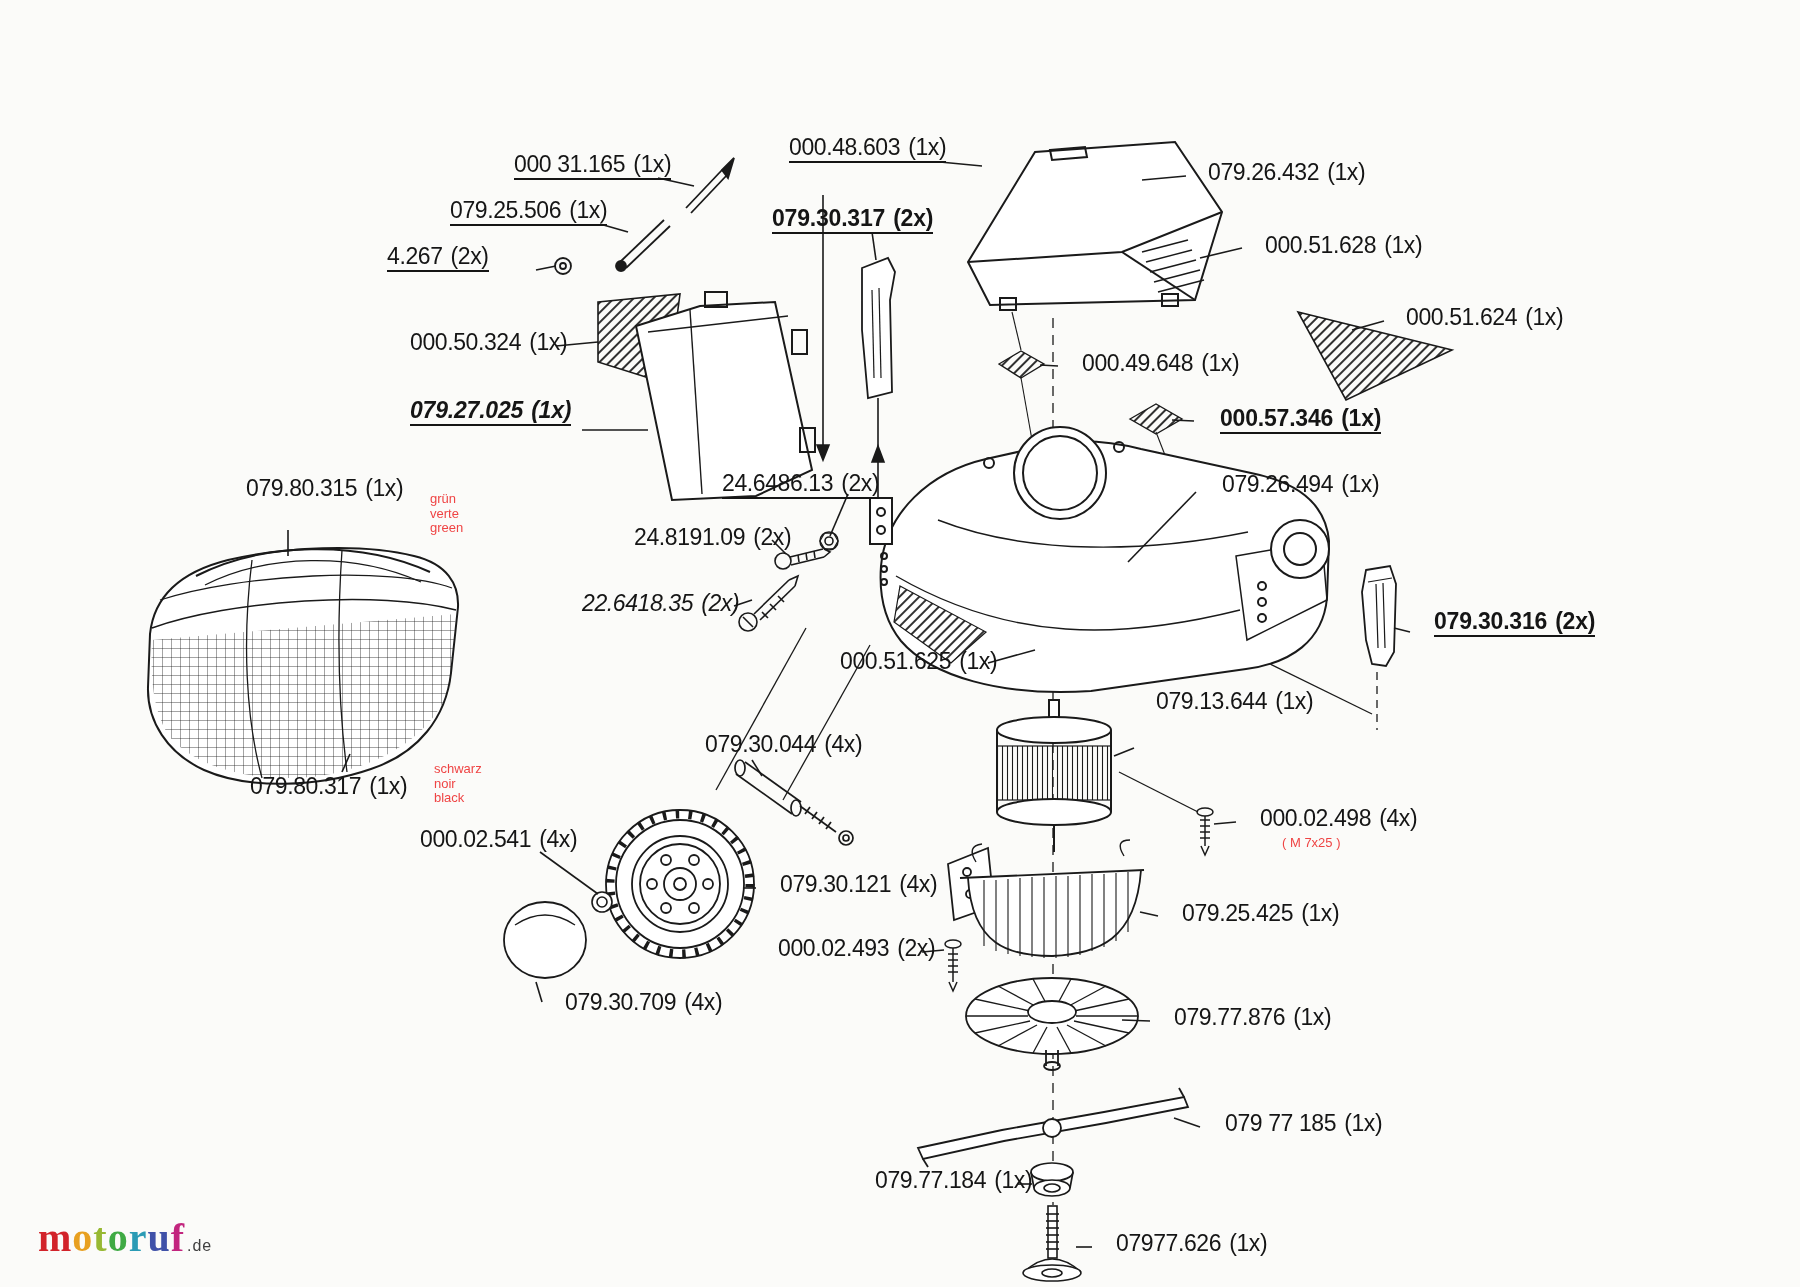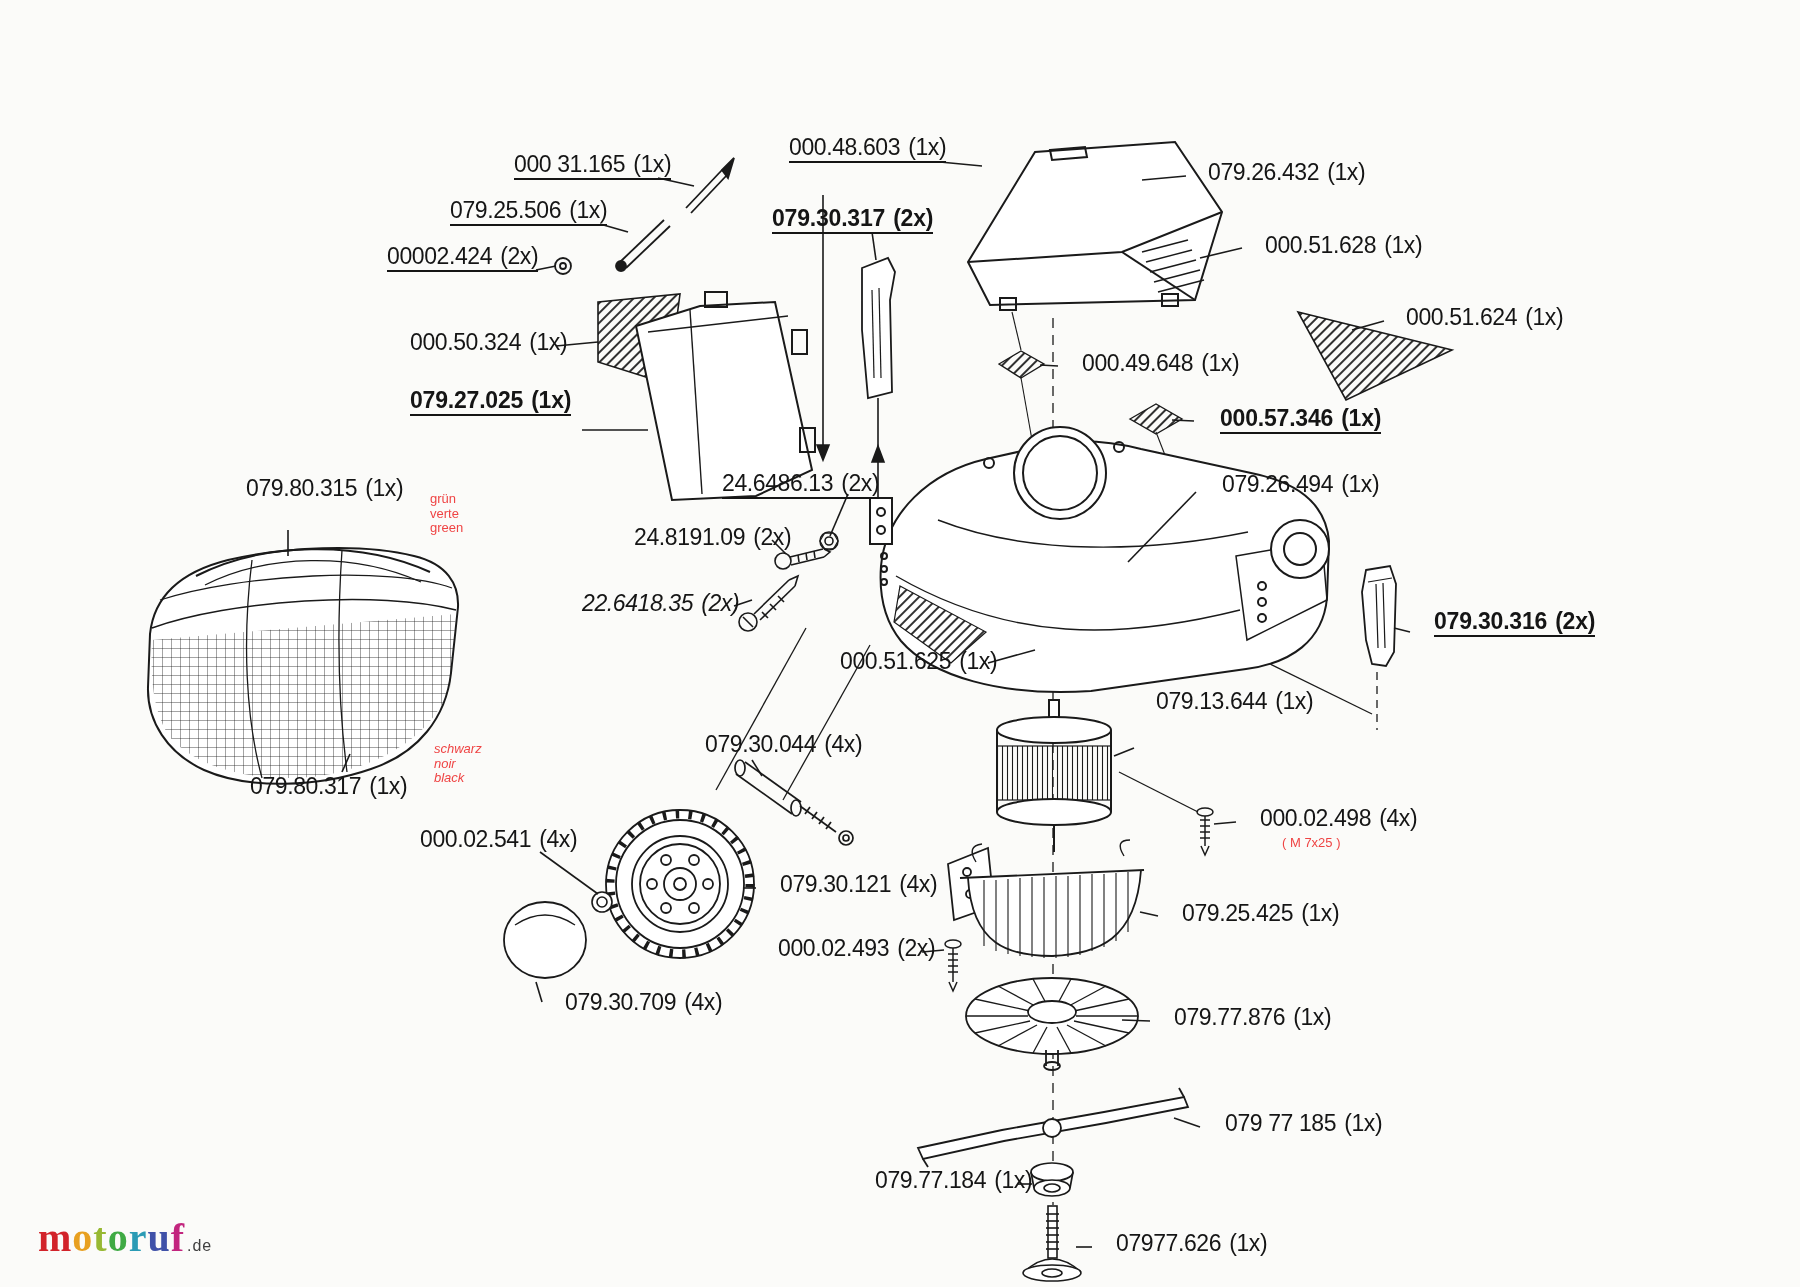--- a/index.html
+++ b/index.html
@@ -346,29 +346,29 @@
       <polyline points="542,1002 536,982" fill="none" stroke="#1a1a1a" stroke-width="1.6"></polyline>
       <polyline points="1150,1021 1122,1020" fill="none" stroke="#1a1a1a" stroke-width="1.6"></polyline>
       <polyline points="1200,1127 1174,1118" fill="none" stroke="#1a1a1a" stroke-width="1.6"></polyline>
       <polyline points="1018,1184 1032,1184" fill="none" stroke="#1a1a1a" stroke-width="1.6"></polyline>
       <polyline points="1092,1247 1076,1247" fill="none" stroke="#1a1a1a" stroke-width="1.6"></polyline>
     </svg>
 
 <div id="labels">
       <div class="part-label underline" style="left: 494px; top: 152px;"><span>000 31.165</span><span class="qty">(1x)</span></div>
       <div class="part-label underline" style="left: 430px; top: 198px;"><span>079.25.506</span><span class="qty">(1x)</span></div>
-      <div class="part-label underline" style="left: 367px; top: 244px;"><span>00002.424</span><span class="qty">(2x)</span></div>
+      <div class="part-label underline" style="left: 367px; top: 244px;"><span>4.267</span><span class="qty">(2x)</span></div>
       <div class="part-label underline" style="left: 769px; top: 135px;"><span>000.48.603</span><span class="qty">(1x)</span></div>
       <div class="part-label" style="left: 1188px; top: 160px;"><span>079.26.432</span><span class="qty">(1x)</span></div>
       <div class="part-label bold underline" style="left: 752px; top: 206px;"><span>079.30.317</span><span class="qty">(2x)</span></div>
       <div class="part-label" style="left: 1245px; top: 233px;"><span>000.51.628</span><span class="qty">(1x)</span></div>
       <div class="part-label" style="left: 1386px; top: 305px;"><span>000.51.624</span><span class="qty">(1x)</span></div>
       <div class="part-label" style="left: 390px; top: 330px;"><span>000.50.324</span><span class="qty">(1x)</span></div>
       <div class="part-label" style="left: 1062px; top: 351px;"><span>000.49.648</span><span class="qty">(1x)</span></div>
-      <div class="part-label bold underline" style="left: 390px; top: 388px;"><span>079.27.025</span><span class="qty">(1x)</span></div>
+      <div class="part-label bold underline" style="left: 390px; top: 398px; font-style: italic;"><span>079.27.025</span><span class="qty">(1x)</span></div>
       <div class="part-label bold underline" style="left: 1200px; top: 406px;"><span>000.57.346</span><span class="qty">(1x)</span></div>
       <div class="part-label" style="left: 1202px; top: 472px;"><span>079.26.494</span><span class="qty">(1x)</span></div>
       <div class="part-label underline" style="left: 702px; top: 471px;"><span>24.6486.13</span><span class="qty">(2x)</span></div>
       <div class="part-label" style="left: 614px; top: 525px;"><span>24.8191.09</span><span class="qty">(2x)</span></div>
       <div class="part-label" style="left: 226px; top: 476px;"><span>079.80.315</span><span class="qty">(1x)</span></div>
       <div class="part-label" style="left: 562px; top: 591px; font-style: italic;"><span>22.6418.35</span><span class="qty">(2x)</span></div>
       <div class="part-label" style="left: 820px; top: 649px;"><span>000.51.625</span><span class="qty">(1x)</span></div>
       <div class="part-label bold underline" style="left: 1414px; top: 609px;"><span>079.30.316</span><span class="qty">(2x)</span></div>
       <div class="part-label" style="left: 230px; top: 774px;"><span>079.80.317</span><span class="qty">(1x)</span></div>
       <div class="part-label" style="left: 685px; top: 732px;"><span>079.30.044</span><span class="qty">(4x)</span></div>
@@ -379,21 +379,21 @@
       <div class="part-label" style="left: 1162px; top: 901px;"><span>079.25.425</span><span class="qty">(1x)</span></div>
       <div class="part-label" style="left: 758px; top: 936px;"><span>000.02.493</span><span class="qty">(2x)</span></div>
       <div class="part-label" style="left: 545px; top: 990px;"><span>079.30.709</span><span class="qty">(4x)</span></div>
       <div class="part-label" style="left: 1154px; top: 1005px;"><span>079.77.876</span><span class="qty">(1x)</span></div>
       <div class="part-label" style="left: 1205px; top: 1111px;"><span>079 77 185</span><span class="qty">(1x)</span></div>
       <div class="part-label" style="left: 855px; top: 1168px;"><span>079.77.184</span><span class="qty">(1x)</span></div>
       <div class="part-label" style="left: 1096px; top: 1231px;"><span>07977.626</span><span class="qty">(1x)</span></div>
       <div class="note" style="left: 410px; top: 492px;">grün
 verte
 green</div>
-      <div class="note" style="left: 414px; top: 742px; font-style: italic;">schwarz
+      <div class="note" style="left: 414px; top: 762px;">schwarz
 noir
 black</div>
       <div class="note" style="left: 1262px; top: 836px;">( M 7x25 )</div>
     </div>
 
 <div class="watermark">
   <span id="wm-letters"><span style="color: rgb(210, 35, 42);">m</span><span style="color: rgb(232, 160, 32);">o</span><span style="color: rgb(151, 184, 50);">t</span><span style="color: rgb(63, 170, 68);">o</span><span style="color: rgb(42, 155, 181);">r</span><span style="color: rgb(63, 81, 168);">u</span><span style="color: rgb(194, 37, 126);">f</span></span><span class="suffix">.de</span>
 </div>
 
 </div>

